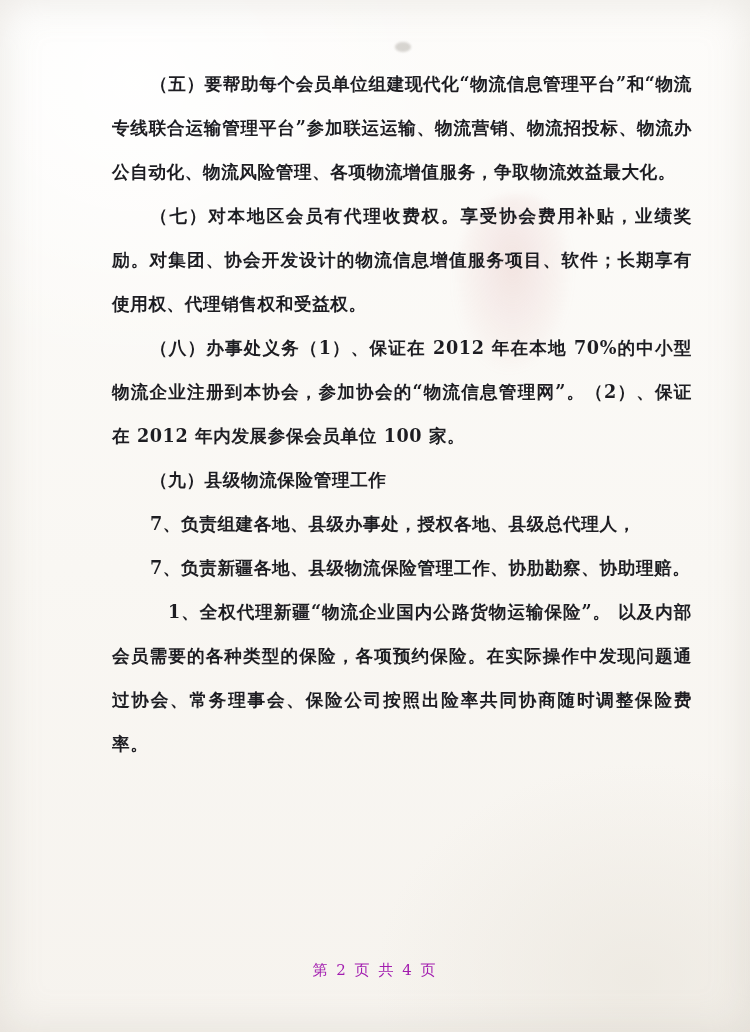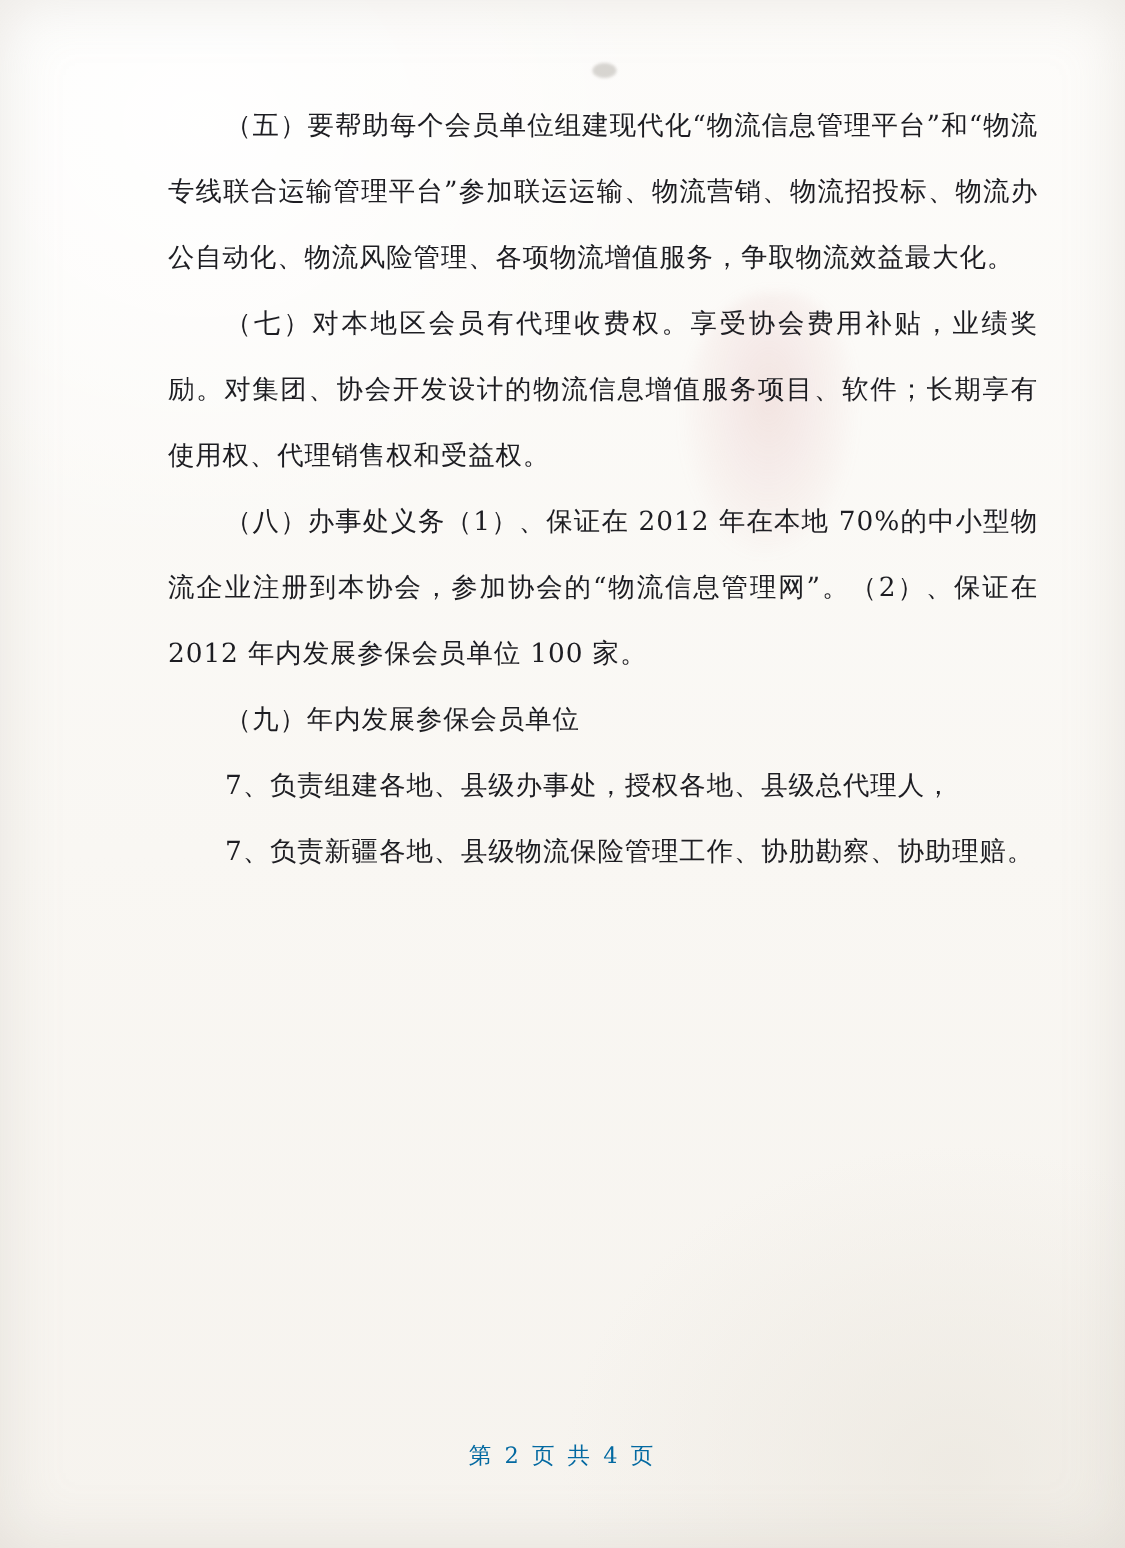--- a/index.html
+++ b/index.html
@@ -52,20 +52,21 @@
     inset: 0;
     box-shadow: inset 0 0 42px rgba(170,160,145,0.22);
     pointer-events: none;
   }
 
   .page {
     position: absolute;
     inset: 0;
     padding: 62px 58px 0 112px;
     box-sizing: border-box;
+    font-weight: bold;
   }
 
   .doc-body {
     font-size: 17.6px;
     line-height: 44px;
     letter-spacing: 0.6px;
     text-align: justify;
     text-justify: inter-ideograph;
   }
 
@@ -81,37 +82,38 @@
   }
 
   .footer {
     position: absolute;
     left: 0;
     right: 0;
     bottom: 52px;
     text-align: center;
     font-size: 15px;
     letter-spacing: 2px;
-    color: #0369a1;
+    color: #a21caf;
     font-family: "DejaVu Serif", "Liberation Serif", serif;
   }
 </style>
 </head>
 <body>
 
 <div class="paper-tint"></div>
 <div class="smudge-pink"></div>
 <div class="smudge-top"></div>
 
 <div class="page">
   <div class="doc-body">
     <p class="para indent2">（五）要帮助每个会员单位组建现代化“物流信息管理平台”和“物流专线联合运输管理平台”参加联运运输、物流营销、物流招投标、物流办公自动化、物流风险管理、各项物流增值服务，争取物流效益最大化。</p>
     <p class="para indent2">（七）对本地区会员有代理收费权。享受协会费用补贴，业绩奖励。对集团、协会开发设计的物流信息增值服务项目、软件；长期享有使用权、代理销售权和受益权。</p>
     <p class="para indent2">（八）办事处义务（1）、保证在 2012 年在本地 70%的中小型物流企业注册到本协会，参加协会的“物流信息管理网”。（2）、保证在 2012 年内发展参保会员单位 100 家。</p>
-    <p class="para indent2">（九）年内发展参保会员单位</p>
+    <p class="para indent2">（九）县级物流保险管理工作</p>
     <p class="para indent2">7、负责组建各地、县级办事处，授权各地、县级总代理人，</p>
     <p class="para indent2">7、负责新疆各地、县级物流保险管理工作、协肋勘察、协助理赔。</p>
+    <p class="para indent3">1、全权代理新疆“物流企业国内公路货物运输保险”。 以及内部会员需要的各种类型的保险，各项预约保险。在实际操作中发现问题通过协会、常务理事会、保险公司按照出险率共同协商随时调整保险费率。</p>
   </div>
 </div>
 
 <div class="footer">第 2 页 共 4 页</div>
 
 <div class="edge-shade"></div>
 
 </body></html>

